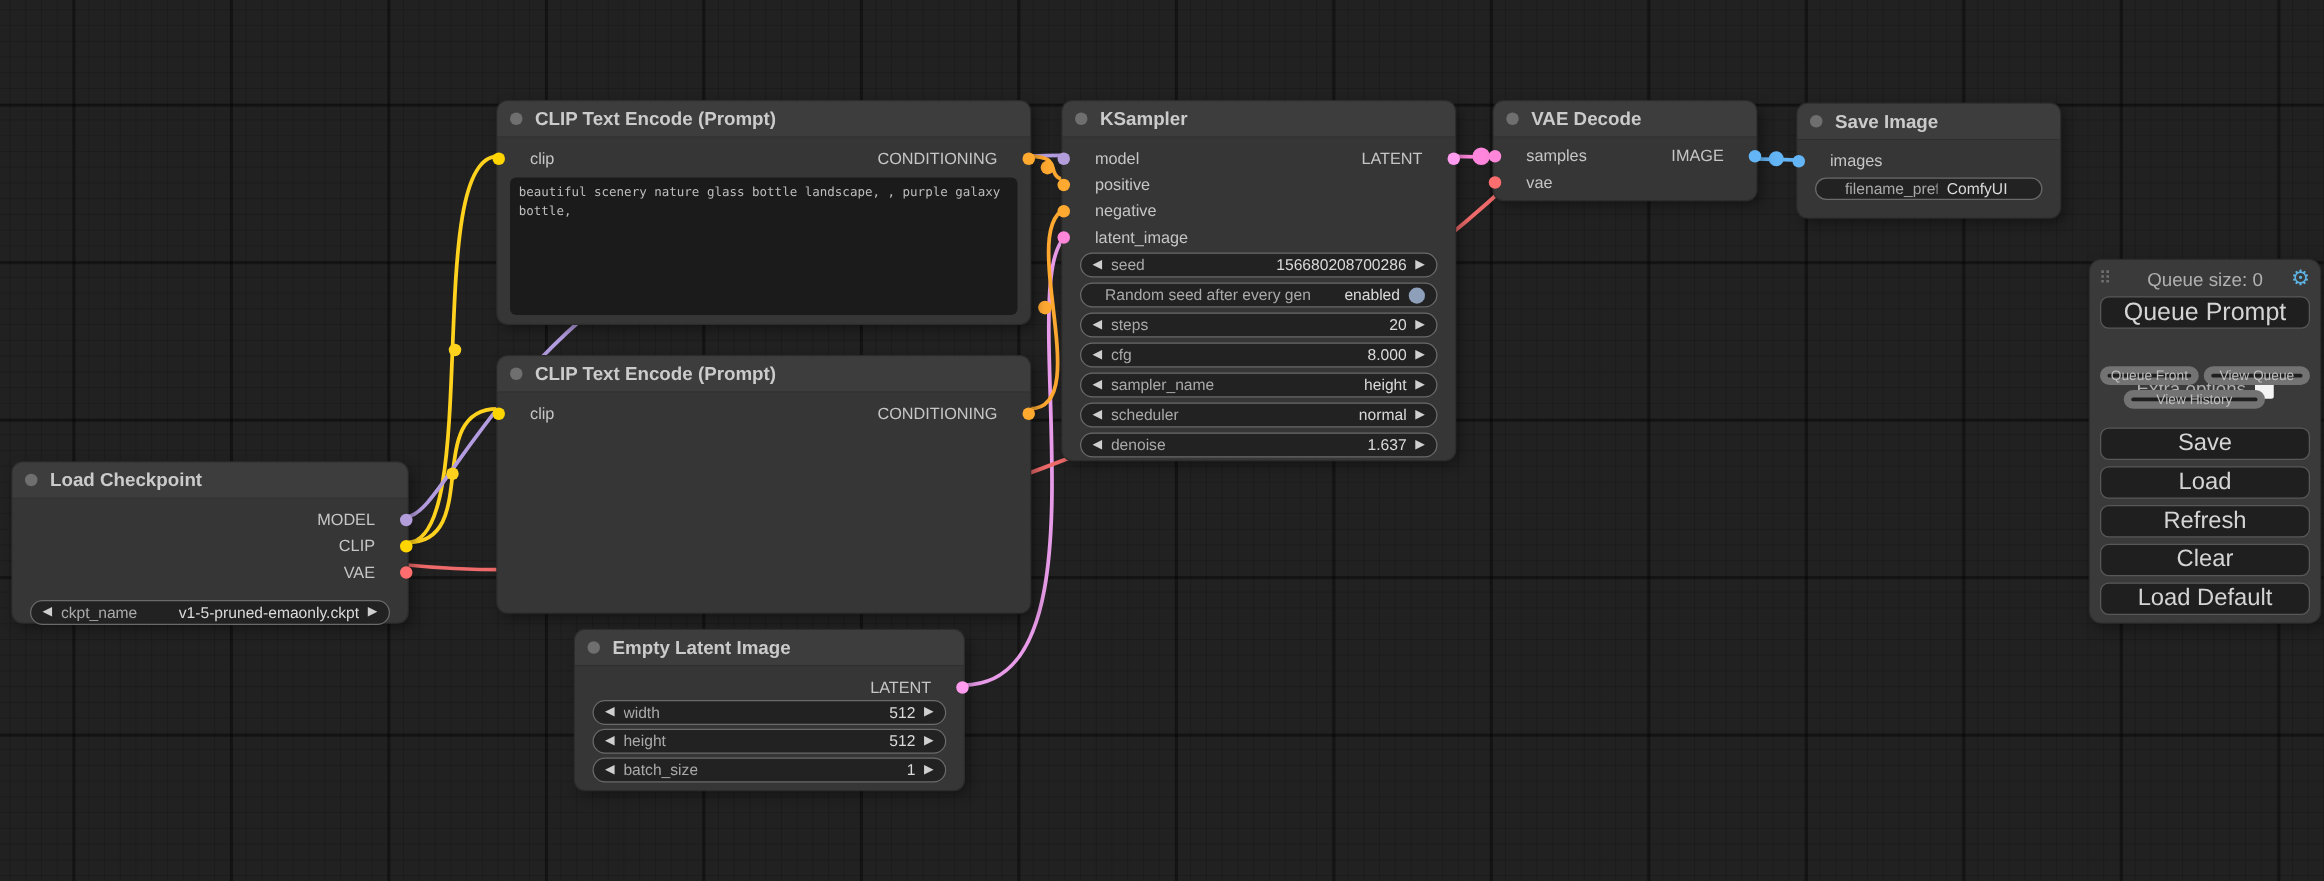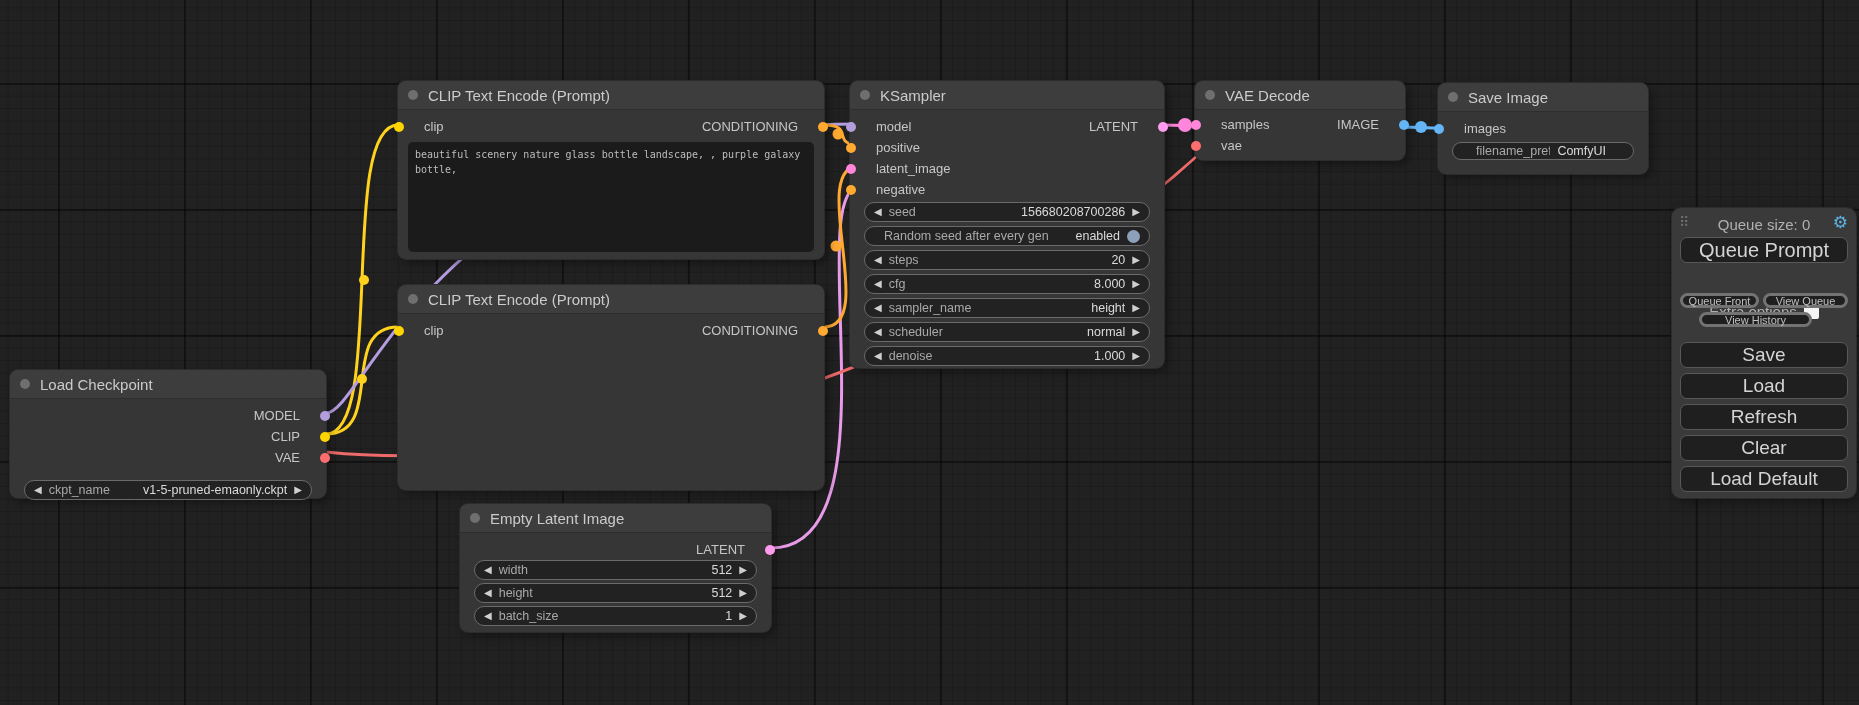--- a/index.html
+++ b/index.html
@@ -17,20 +17,21 @@
   }
   svg.wires{position:absolute;left:0;top:0;z-index:1;}
   .node{
     position:absolute;z-index:2;border-radius:8px;background:#363636;
     box-shadow:0 0 0 1px #2c2c2c, 4px 4px 10px rgba(0,0,0,0.38);
   }
   .node-title{
     height:28px;border-radius:8px 8px 0 0;background:#3d3d3d;
     display:flex;align-items:center;gap:10px;padding:0 10px;
     border-bottom:1px solid #2e2e2e;
+    font-weight:bold;
   }
   .collapse-dot{width:10px;height:10px;border-radius:50%;background:#6f6f6f;flex:0 0 auto;}
   .title-text{font-size:15px;color:#cbcbcb;white-space:nowrap;}
   .node-body{padding-top:6px;}
   .slot-row{position:relative;height:21px;display:flex;align-items:center;justify-content:space-between;padding:0 14px;}
   .slot-label{font-size:13px;color:#c6c6c6;white-space:nowrap;}
   .slot-dot{position:absolute;top:50%;width:10px;height:10px;border-radius:50%;transform:translateY(-50%);}
   .slot-dot.in{left:-4px;}
   .slot-dot.out{right:-4px;}
   .c-model{background:#B39DDB;} .c-clip{background:#FFD500;} .c-vae{background:#FF6E6E;}
@@ -63,21 +64,21 @@
     position:absolute;left:8px;width:168px;height:26px;box-sizing:border-box;
     background:#1f1f1f;border:1px solid #585858;border-radius:7px;
     color:#d4d4d4;display:flex;align-items:center;justify-content:center;white-space:nowrap;
   }
   .qp-queue-prompt{top:29px;font-size:20px;}
   .extra-row{position:absolute;left:0;top:62px;width:100%;display:flex;align-items:center;justify-content:center;gap:7px;margin-top:33px;}
   .extra-label{font-size:15px;color:#b0b0b0;}
   .checkbox{width:15px;height:15px;background:#f4f4f4;border-radius:2px;}
   .small-btn{
     position:absolute;height:15px;box-sizing:border-box;background:#1f1f1f;
-    border:3px solid #737373;border-radius:8px;color:#c0c0c0;font-size:11px;
+    border:6px solid #737373;border-radius:8px;color:#c0c0c0;font-size:11px;
     display:flex;align-items:center;justify-content:center;white-space:nowrap;
   }
   .btn-queue-front{left:8px;top:85px;width:79px;}
   .btn-view-queue{left:91px;top:85px;width:85px;}
   .btn-view-history{left:27px;top:104px;width:113px;}
   .qp-save{top:134px;font-size:19px;}
   .qp-load{top:165px;font-size:19px;}
   .qp-refresh{top:196px;font-size:19px;}
   .qp-clear{top:227px;font-size:19px;}
   .qp-load-default{top:258px;font-size:19px;}
@@ -227,28 +228,28 @@
           </span>
       </div>
       <div class="slot-row">
           <span style="display:flex;align-items:center">
             <span class="slot-dot in c-cond"></span>
             <span class="slot-label in-gap">positive</span>
           </span>
         </div>
       <div class="slot-row">
           <span style="display:flex;align-items:center">
+            <span class="slot-dot in c-cond"></span>
+            <span class="slot-label in-gap">negative</span>
+          </span>
+        </div>
+      <div class="slot-row">
+          <span style="display:flex;align-items:center">
             <span class="slot-dot in c-latentin"></span>
             <span class="slot-label in-gap">latent_image</span>
-          </span>
-        </div>
-      <div class="slot-row">
-          <span style="display:flex;align-items:center">
-            <span class="slot-dot in c-cond"></span>
-            <span class="slot-label in-gap">negative</span>
           </span>
         </div>
 
       <div class="widget" style="margin-top:2px">
         <span class="warr">◀</span>
         <span class="wlabel">seed</span>
         <span class="wvalue">156680208700286</span>
         <span class="warr">▶</span>
       </div>
       <div class="widget">
@@ -276,21 +277,21 @@
       </div>
       <div class="widget">
         <span class="warr">◀</span>
         <span class="wlabel">scheduler</span>
         <span class="wvalue">normal</span>
         <span class="warr">▶</span>
       </div>
       <div class="widget">
         <span class="warr">◀</span>
         <span class="wlabel">denoise</span>
-        <span class="wvalue">1.000</span>
+        <span class="wvalue">1.637</span>
         <span class="warr">▶</span>
       </div>
     </div>
   </div>
 
   <div class="node" style="left:1195px;top:81px;width:210px;height:79px">
     <div class="node-title">
       <span class="collapse-dot"></span>
       <span class="title-text">VAE Decode</span>
     </div>

